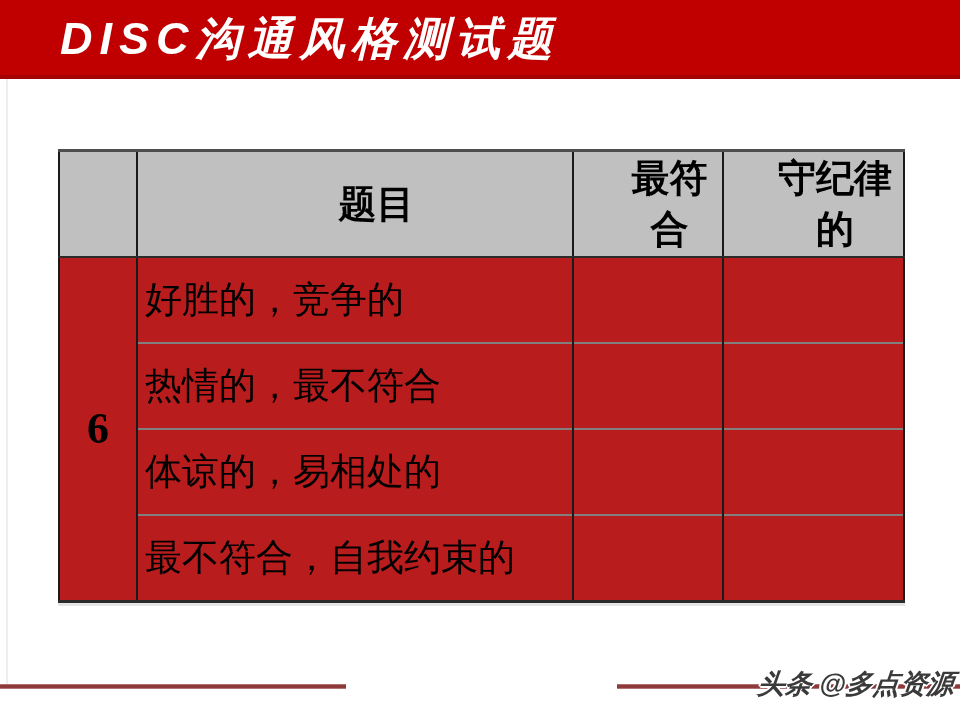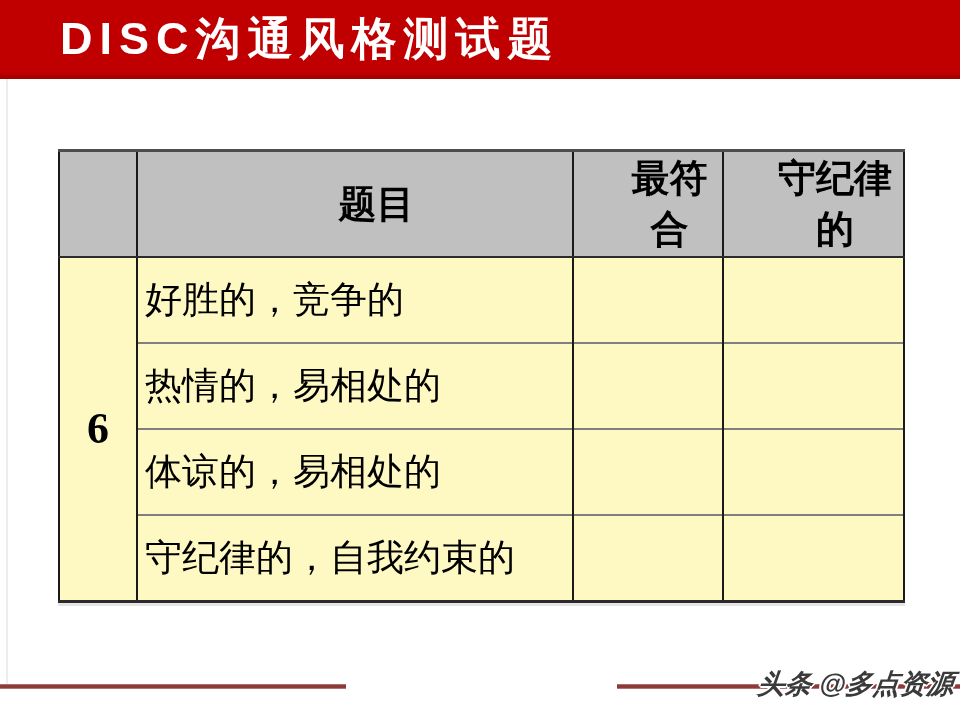--- a/index.html
+++ b/index.html
@@ -24,20 +24,21 @@
   .banner-title {
     margin: 0;
     padding: 13px 0 0 60px;
     color: #ffffff;
     font-family: "Liberation Sans", "DejaVu Sans", sans-serif;
     font-weight: bold;
     font-size: 45px;
     line-height: 52px;
     letter-spacing: 7px;
     white-space: nowrap;
+    font-style: italic;
   }
 
   
   .slide-edge {
     position: absolute;
     left: 6px; top: 79px;
     width: 2px; height: 606px;
     background: #ededed;
   }
 
@@ -67,21 +68,21 @@
     border-top: 3px solid #4d4d4d;
     border-bottom: 2px solid #2b2b2b;
     font-size: 38px;
     font-weight: bold;
     color: #000000;
     text-align: center;
     vertical-align: middle;
     padding-left: 44px;
   }
   .test-table tbody tr { height: 86px; }
-  .test-table tbody td { background: #fef9c3; vertical-align: middle; }
+  .test-table tbody td { background: #b91c1c; vertical-align: middle; }
   .test-table tbody tr + tr td { border-top: 2px solid #808080; }
   .test-table tbody tr:last-child td { border-bottom: 3px solid #2b2b2b; }
 
   td.cell-group {
     text-align: center;
     font-weight: bold;
     font-size: 44px;
     color: #000000;
     border-bottom: 3px solid #2b2b2b;
   }
@@ -149,31 +150,31 @@
       </tr>
     </thead>
     <tbody>
       <tr>
         <td class="cell-group" rowspan="4">6</td>
         <td class="cell-statement">好胜的，竞争的</td>
         <td class="cell-best"></td>
         <td class="cell-least"></td>
       </tr>
       <tr>
-        <td class="cell-statement">热情的，易相处的</td>
+        <td class="cell-statement">热情的，最不符合</td>
         <td class="cell-best"></td>
         <td class="cell-least"></td>
       </tr>
       <tr>
         <td class="cell-statement">体谅的，易相处的</td>
         <td class="cell-best"></td>
         <td class="cell-least"></td>
       </tr>
       <tr>
-        <td class="cell-statement">守纪律的，自我约束的</td>
+        <td class="cell-statement">最不符合，自我约束的</td>
         <td class="cell-best"></td>
         <td class="cell-least"></td>
       </tr>
     </tbody>
   </table>
 
   <div class="footer-line left"></div>
   <div class="footer-line right"></div>
 
   <div class="watermark">头条 @多点资源</div>

